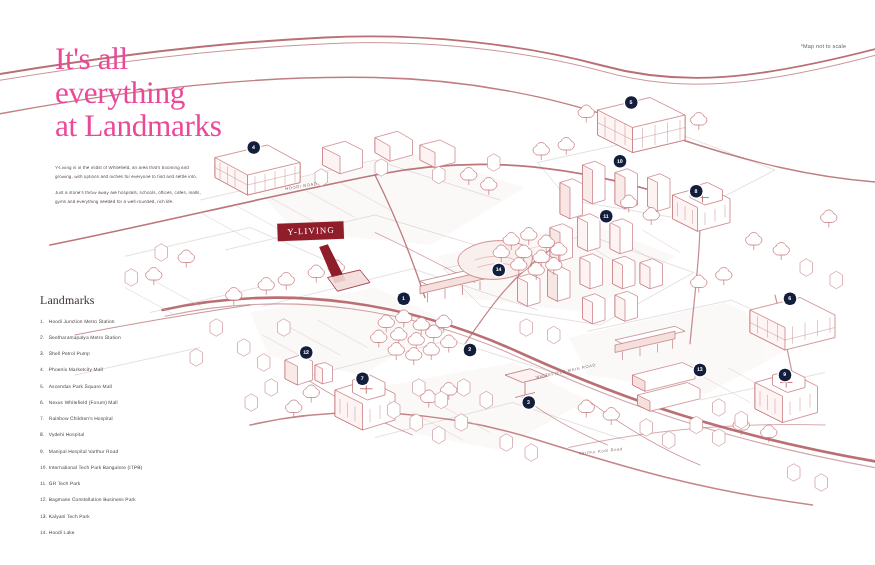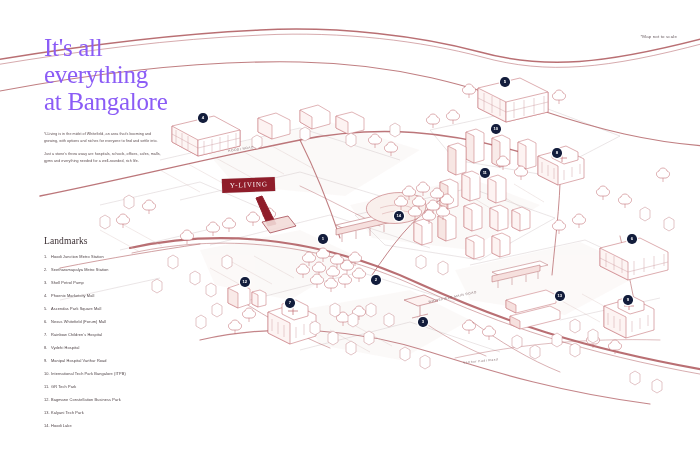--- a/index.html
+++ b/index.html
@@ -28,40 +28,40 @@
     position: absolute;
     left: 44px;
     top: 34px;
     width: 150px;
   }
   #headline {
     font-family: "Liberation Serif", serif;
     font-size: 25px;
     line-height: 1.08;
     font-weight: 400;
-    color: #8b5cf6;
+    color: #ec4899;
     letter-spacing: -0.3px;
     margin: 0 0 16px 0;
   }
   #headline .hl-line { display: block; white-space: nowrap; }
 
   .body-para {
     font-family: "Liberation Sans", sans-serif;
     font-size: 3.6px;
     line-height: 1.85;
     color: #5b4a4d;
     margin: 0 0 7px 0;
     width: 118px;
     letter-spacing: 0.08px;
   }
 
   
   #landmarks {
     position: absolute;
-    left: 44px;
+    left: 32px;
     top: 236px;
     width: 150px;
   }
   #landmarks-title {
     font-family: "Liberation Serif", serif;
     font-size: 9.5px;
     color: #3b2f33;
     margin: 0 0 9px 0;
     letter-spacing: 0.1px;
   }
@@ -511,21 +511,21 @@
 
     <g fill="#f3dcd9" stroke="#8f1d2a" stroke-width="0.7" opacity="0.9">
       <path d="M262 222 L288 216 L296 226 L270 233 Z"></path>
     </g>
   </svg>
 
   <div id="left-panel">
     <h1 id="headline">
       <span class="hl-line">It's all</span>
       <span class="hl-line">everything</span>
-      <span class="hl-line">at Bangalore</span>
+      <span class="hl-line">at Landmarks</span>
     </h1>
     <p class="body-para">Y-Living is in the midst of Whitefield, an area that's booming and growing, with options and niches for everyone to find and settle into.</p>
     <p class="body-para">Just a stone's throw away are hospitals, schools, offices, cafes, malls, gyms and everything needed for a well-rounded, rich life.</p>
   </div>
 
   <div id="landmarks">
     <div id="landmarks-title">Landmarks</div>
     <ul class="lm-list">
       <li class="lm-item"><span class="lm-num">1.</span><span>Hoodi Junction Metro Station</span></li>
       <li class="lm-item"><span class="lm-num">2.</span><span>Seetharamapalya Metro Station</span></li>

